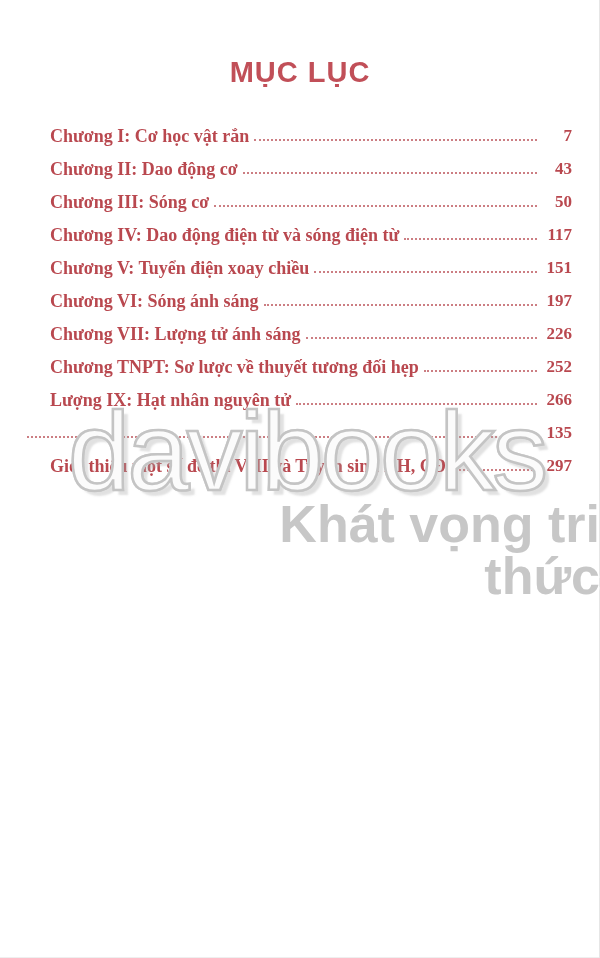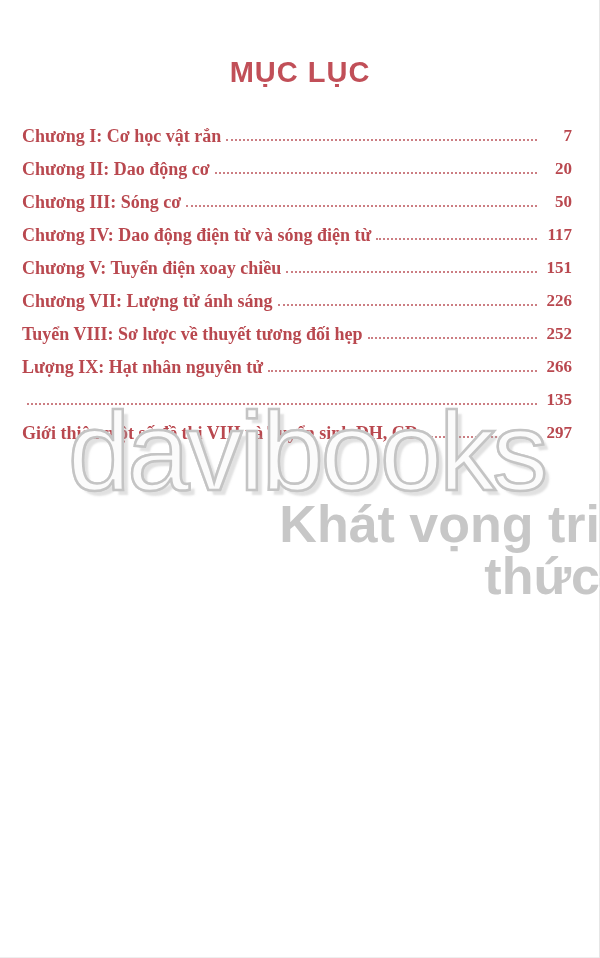--- a/index.html
+++ b/index.html
@@ -35,20 +35,21 @@
     display:flex;
     align-items:flex-end;
     height:33px;
   }
   .toc-label{
     font-weight:700;
     font-size:18px;
     line-height:22px;
     color:var(--entry-red,#b9484f);
     white-space:nowrap;
+    margin-left:28px;
   }
   .toc-dots{
     flex:1 1 auto;
     border-bottom:2px dotted var(--dots-red,#cc7e83);
     margin:0 3px 6px 5px;
     min-width:10px;
   }
   .toc-page{
     font-weight:700;
     font-size:17px;
@@ -102,44 +103,49 @@
 
   <div class="toc">
     <div class="toc-row">
       <span class="toc-label">Chương I: Cơ học vật rắn</span>
       <span class="toc-dots"></span>
       <span class="toc-page">7</span>
     </div>
     <div class="toc-row">
       <span class="toc-label">Chương II: Dao động cơ</span>
       <span class="toc-dots"></span>
-      <span class="toc-page">20</span>
+      <span class="toc-page">43</span>
     </div>
     <div class="toc-row">
       <span class="toc-label">Chương III: Sóng cơ</span>
       <span class="toc-dots"></span>
       <span class="toc-page">50</span>
     </div>
     <div class="toc-row">
       <span class="toc-label">Chương IV: Dao động điện từ và sóng điện từ</span>
       <span class="toc-dots"></span>
       <span class="toc-page">117</span>
     </div>
     <div class="toc-row">
       <span class="toc-label">Chương V: Tuyển điện xoay chiều</span>
       <span class="toc-dots"></span>
       <span class="toc-page">151</span>
     </div>
     <div class="toc-row">
+      <span class="toc-label">Chương VI: Sóng ánh sáng</span>
+      <span class="toc-dots"></span>
+      <span class="toc-page">197</span>
+    </div>
+    <div class="toc-row">
       <span class="toc-label">Chương VII: Lượng tử ánh sáng</span>
       <span class="toc-dots"></span>
       <span class="toc-page">226</span>
     </div>
     <div class="toc-row">
-      <span class="toc-label">Tuyển VIII: Sơ lược về thuyết tương đối hẹp</span>
+      <span class="toc-label">Chương TNPT: Sơ lược về thuyết tương đối hẹp</span>
       <span class="toc-dots"></span>
       <span class="toc-page">252</span>
     </div>
     <div class="toc-row">
       <span class="toc-label">Lượng IX: Hạt nhân nguyên tử</span>
       <span class="toc-dots"></span>
       <span class="toc-page">266</span>
     </div>
     <div class="toc-row">
       <span class="toc-dots"></span>

